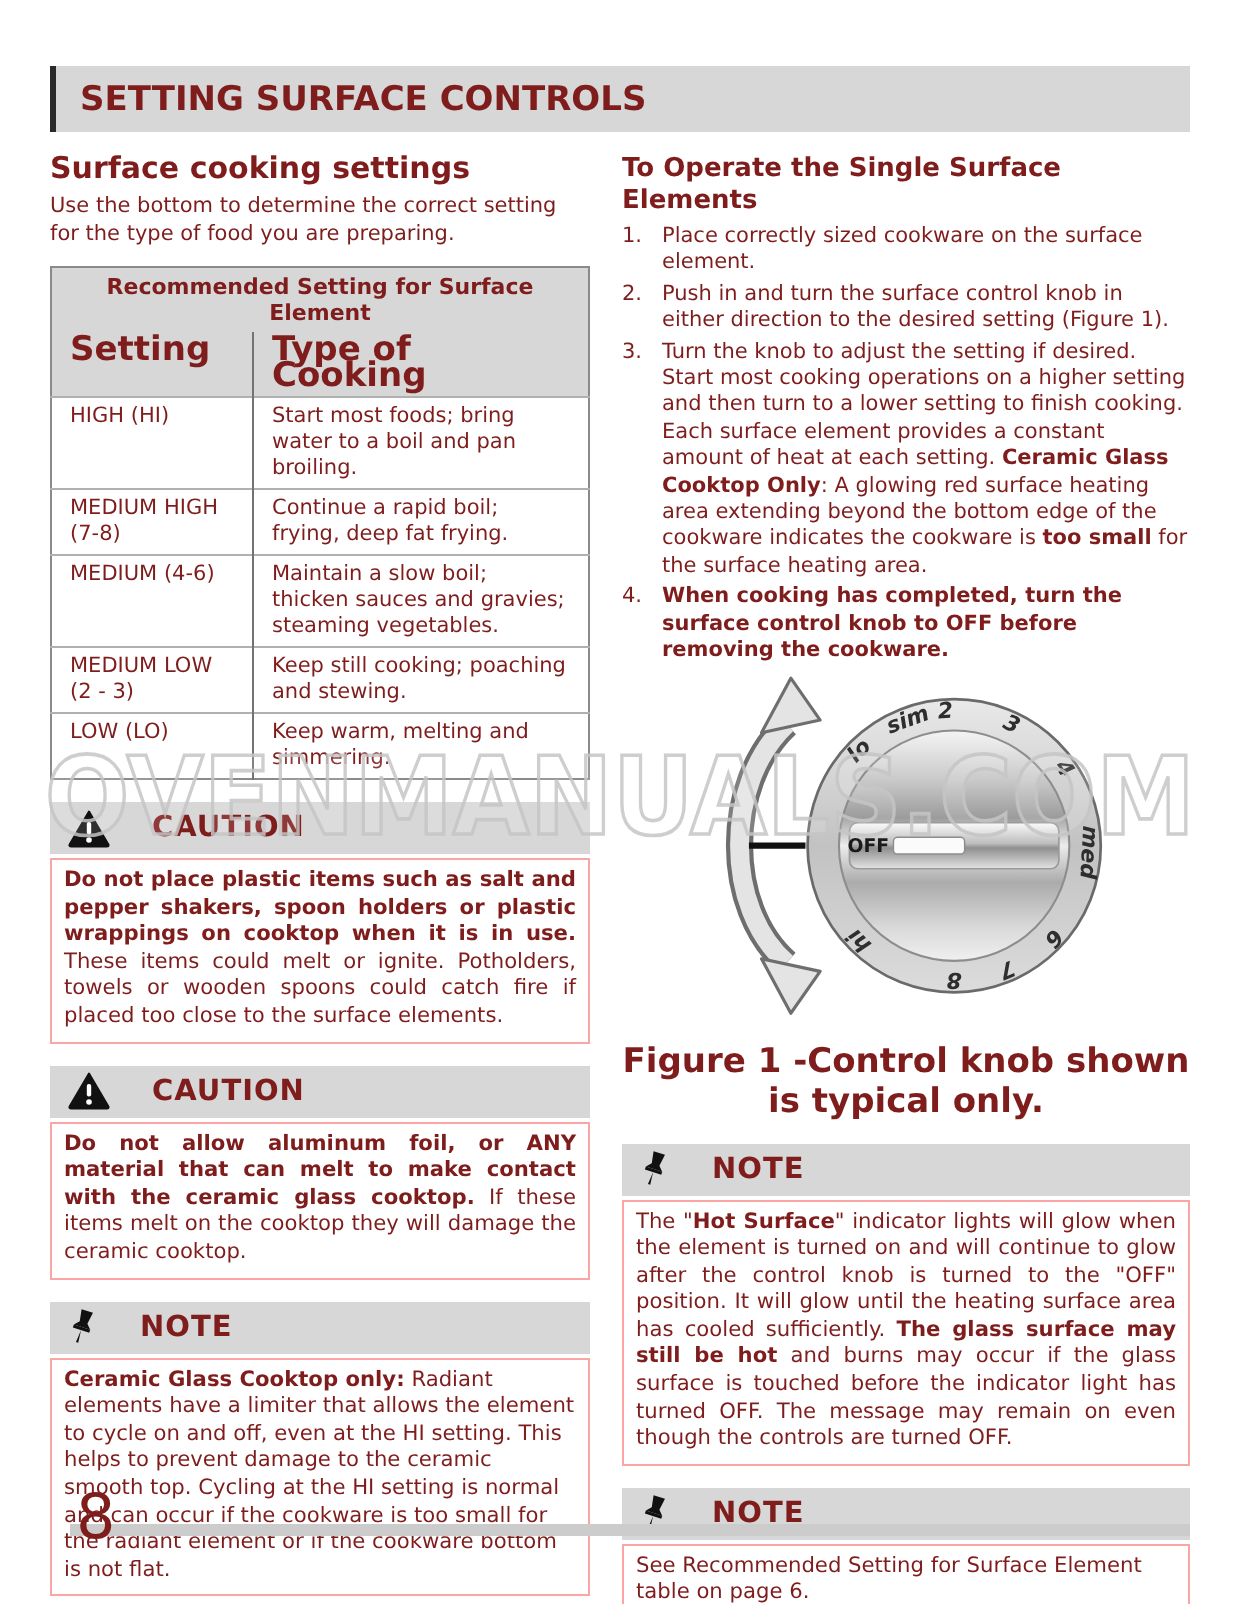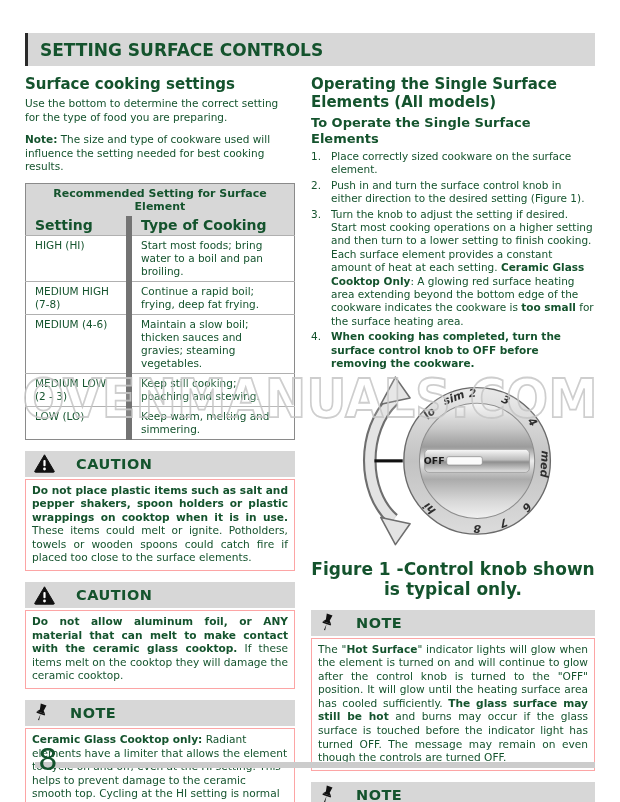--- a/index.html
+++ b/index.html
@@ -1,38 +1,38 @@
 <!DOCTYPE html>
 <html><head>
 <meta charset="utf-8">
 <style>
   html,body { margin:0; padding:0; background:#fff; }
   .page { position:relative; width:620px; height:802px; background:#ffffff; overflow:hidden;
-          font-family:"DejaVu Sans", "Liberation Sans", sans-serif; color:#14532d; }
+          font-family:"DejaVu Sans", "Liberation Sans", sans-serif; color:#7f1d1d; }
 
   .header-bar { position:absolute; left:25px; top:33px; width:567px; height:33px;
                 background:#d7d7d7; border-left:3px solid #2a2a2a; display:flex; align-items:center; }
   .header-bar .htxt { font-size:17px; font-weight:bold; margin-left:12px; }
 
   .cols { position:absolute; left:25px; top:75px; width:570px; display:flex; gap:16px; }
   .col-left  { width:270px; }
   .col-right { width:284px; }
 
   .sec-title { font-size:15px; font-weight:bold; line-height:18px; margin:0 0 4px 0; }
   .sub-title { font-size:13px; font-weight:bold; line-height:16px; margin:2px 0 3px 0; }
   .body-p { font-size:10.5px; line-height:13.5px; margin:0 0 9px 0; }
   .b { font-weight:bold; }
 
   table.settings { width:100%; border-collapse:collapse; font-size:10.5px; line-height:13px;
                    border:1px solid #8a8a8a; margin:2px 0 10px 0; }
   table.settings td, table.settings th { padding:3px 9px; vertical-align:top; text-align:left; }
   .t-title { background:#d7d7d7; font-weight:bold; text-align:center !important; font-size:11px; }
-  .t-colhead { background:#d7d7d7; font-weight:bold; font-size:14px; }
+  .t-colhead { background:#d7d7d7; font-weight:bold; font-size:17px; }
   td.c1 { width:82px; }
-  td.c2 { border-left:6px solid #737373; }
+  td.c2 { border-left:1px solid #737373; }
   tr.data-row td { border-top:1px solid #b0b0b0; }
 
   .alertbox { margin-top:11px; }
   .alert-head { background:#d7d7d7; height:26px; display:flex; align-items:center; gap:21px; padding-left:9px; }
   .alert-head .atxt { font-size:14.5px; font-weight:bold; letter-spacing:0.5px; }
   .alert-body { border:1px solid #fca5a5; margin-top:2px; padding:4px 6px 5px 6px;
                 font-size:10.6px; line-height:13.6px; text-align:justify; }
   .alert-body.nj { text-align:left; }
 
   ol.steps { list-style:none; margin:1px 0 0 0; padding:0; font-size:10.5px; line-height:13.4px; }
@@ -55,21 +55,20 @@
 
   <div class="header-bar">
     <span class="htxt">SETTING SURFACE CONTROLS</span>
   </div>
 
   <div class="cols">
 
     <div class="col-left">
       <div class="sec-title">Surface cooking settings</div>
       <p class="body-p">Use the bottom to determine the correct setting for the type of food you are preparing.</p>
-      <p class="body-p"><span class="b">Note:</span><span> The size and type of cookware used will influence the setting needed for best cooking results.</span></p>
 
       <table class="settings">
         <tbody>
             <tr>
           <td class="t-title" colspan="2">Recommended Setting for Surface Element</td>
         </tr>
         <tr>
           <td class="t-colhead c1">Setting</td>
           <td class="t-colhead c2">Type of Cooking</td>
         </tr>
@@ -129,24 +128,20 @@
               <path d="M7.5 11.1 L8.1 17.5 L6.9 17.5 Z" fill="#111"></path>
             </g>
           </svg>
           <span class="atxt">NOTE</span>
         </div>
         <div class="alert-body nj"><span class="b">Ceramic Glass Cooktop only:</span><span> Radiant elements have a limiter that allows the element to cycle on and off, even at the HI setting. This helps to prevent damage to the ceramic smooth top. Cycling at the HI setting is normal and can occur if the cookware is too small for the radiant element or if the cookware bottom is not flat.</span></div>
       </div>
     </div>
 
     <div class="col-right">
-      <div class="sec-title">
-        <span>Operating the Single Surface</span><br>
-        <span>Elements (All models)</span>
-      </div>
       <div class="sub-title">To Operate the Single Surface Elements</div>
 
       <ol class="steps">
         <li>
           <span class="num">1.</span>
           <span class="stext"><span>Place correctly sized cookware on the surface element.</span></span>
         </li>
         <li>
           <span class="num">2.</span>
           <span class="stext"><span>Push in and turn the surface control knob in either direction to the desired setting (Figure 1).</span></span>

